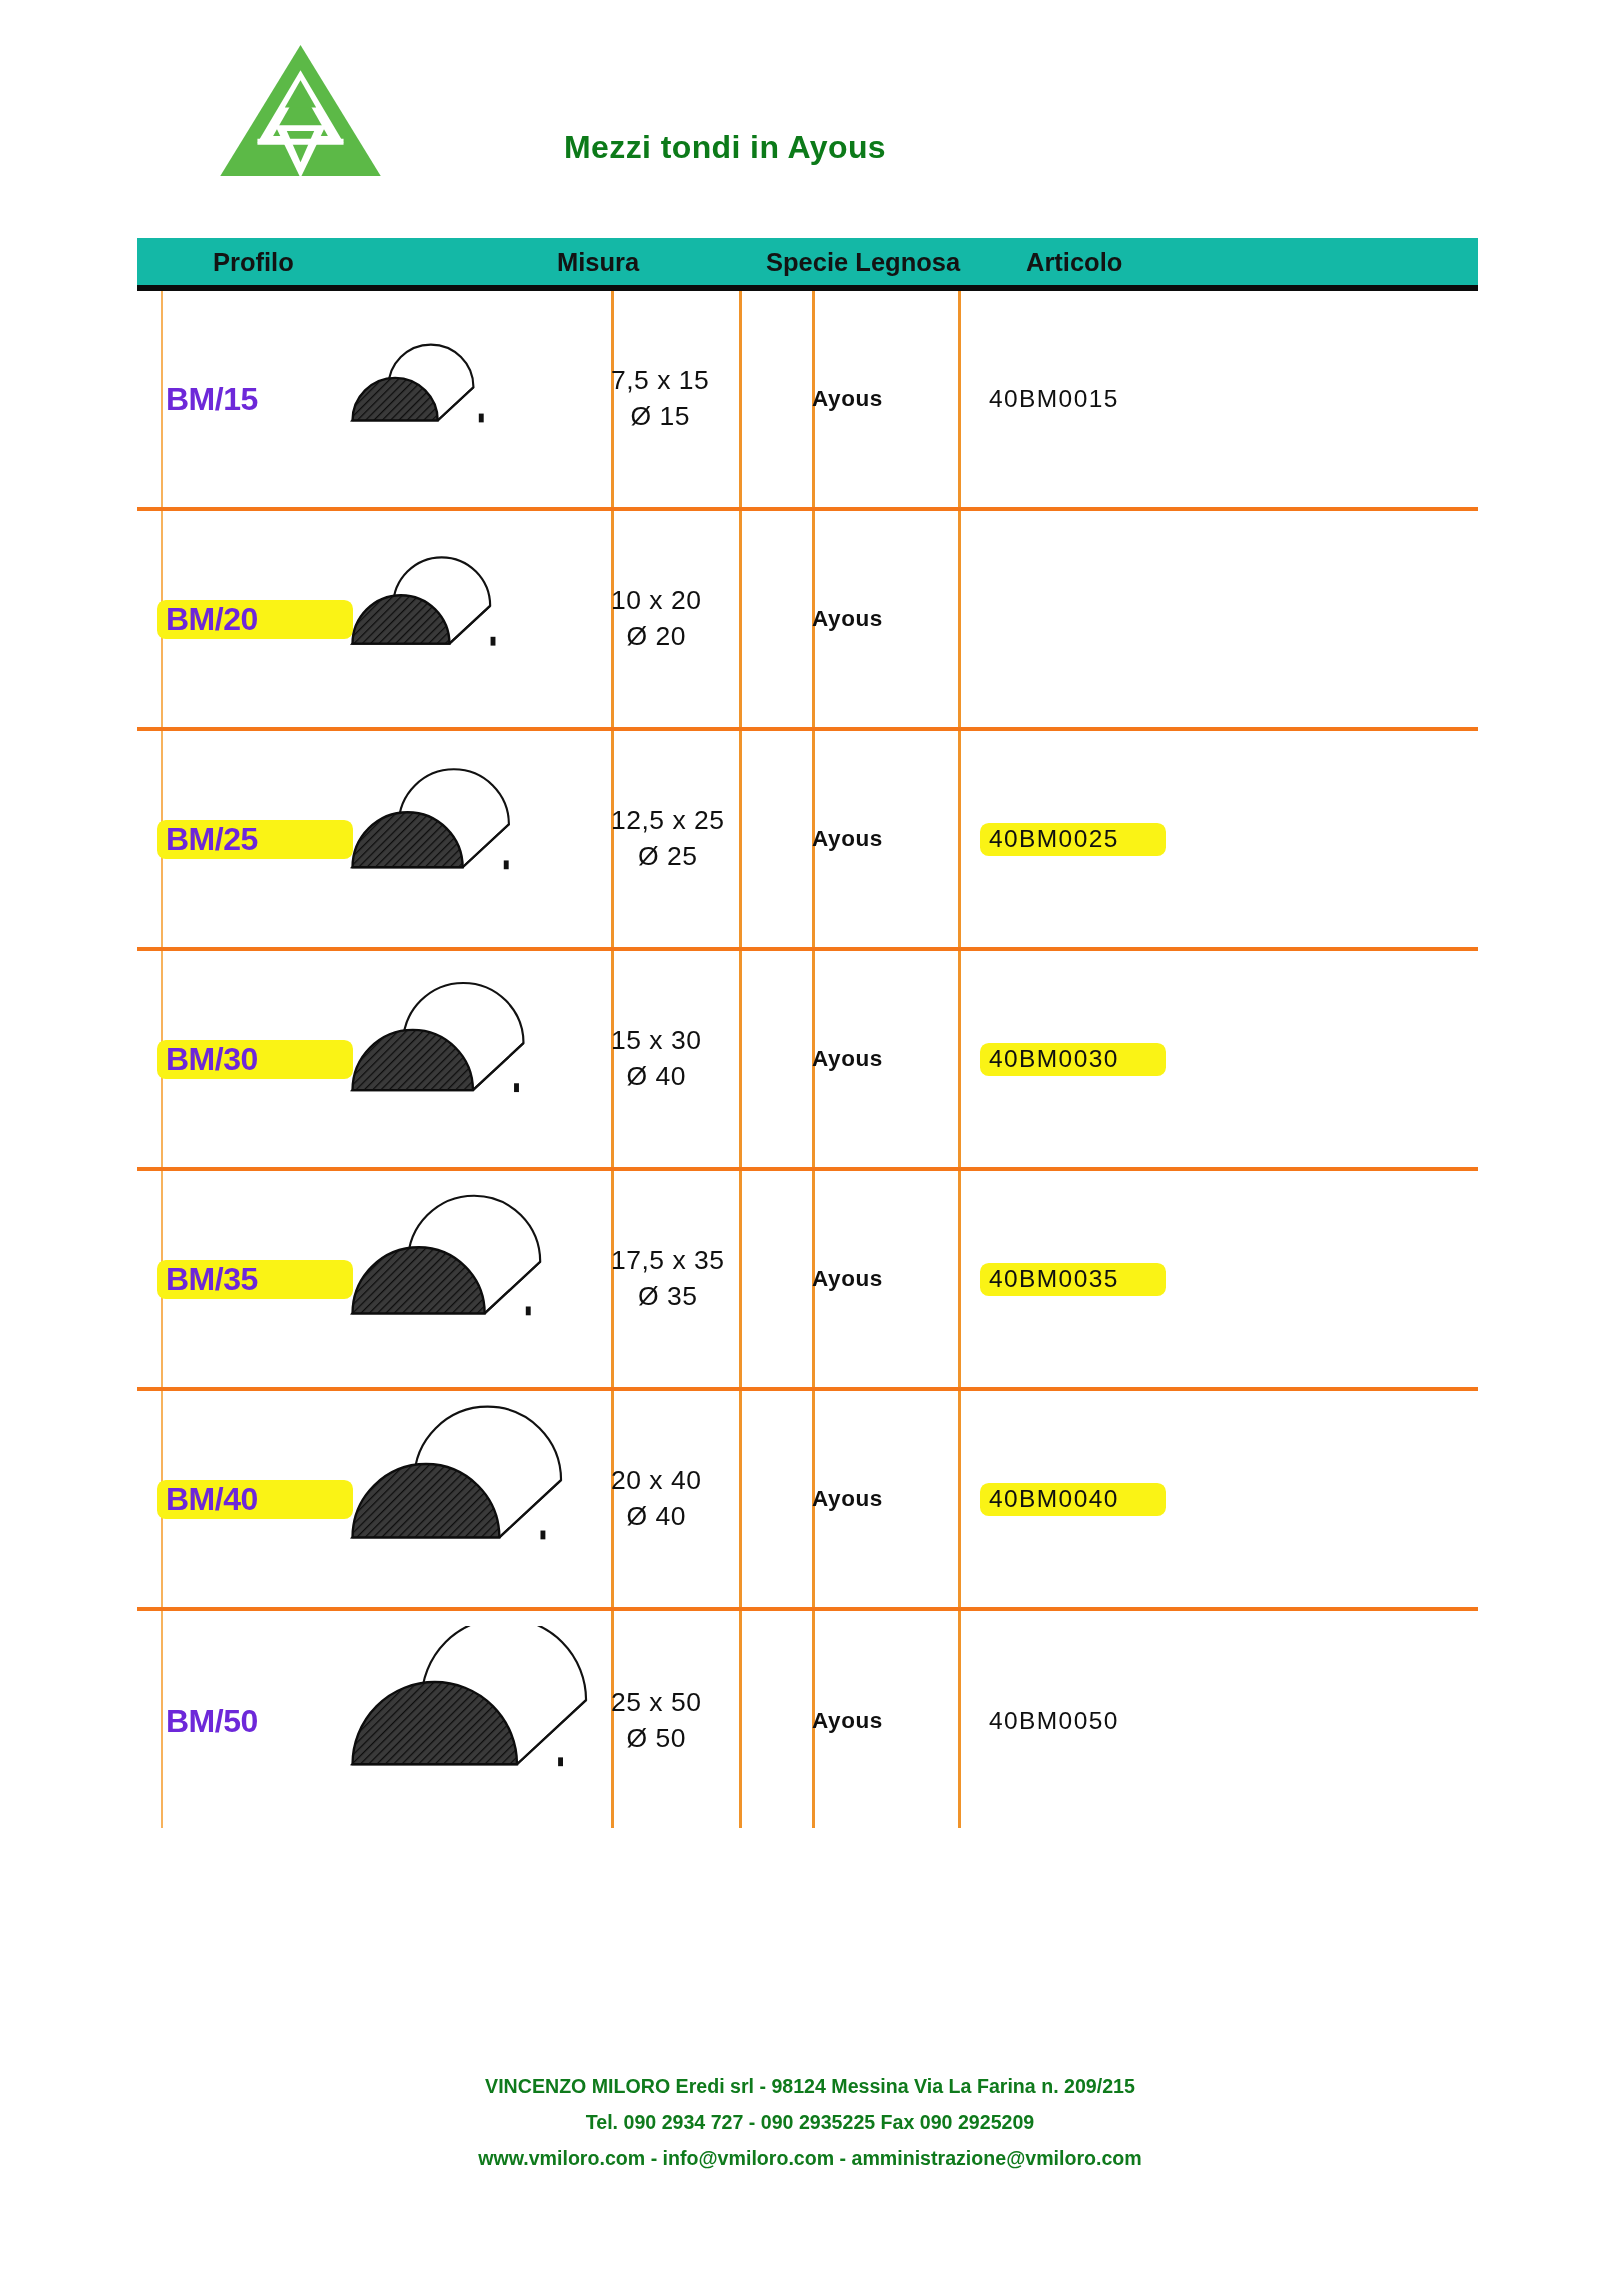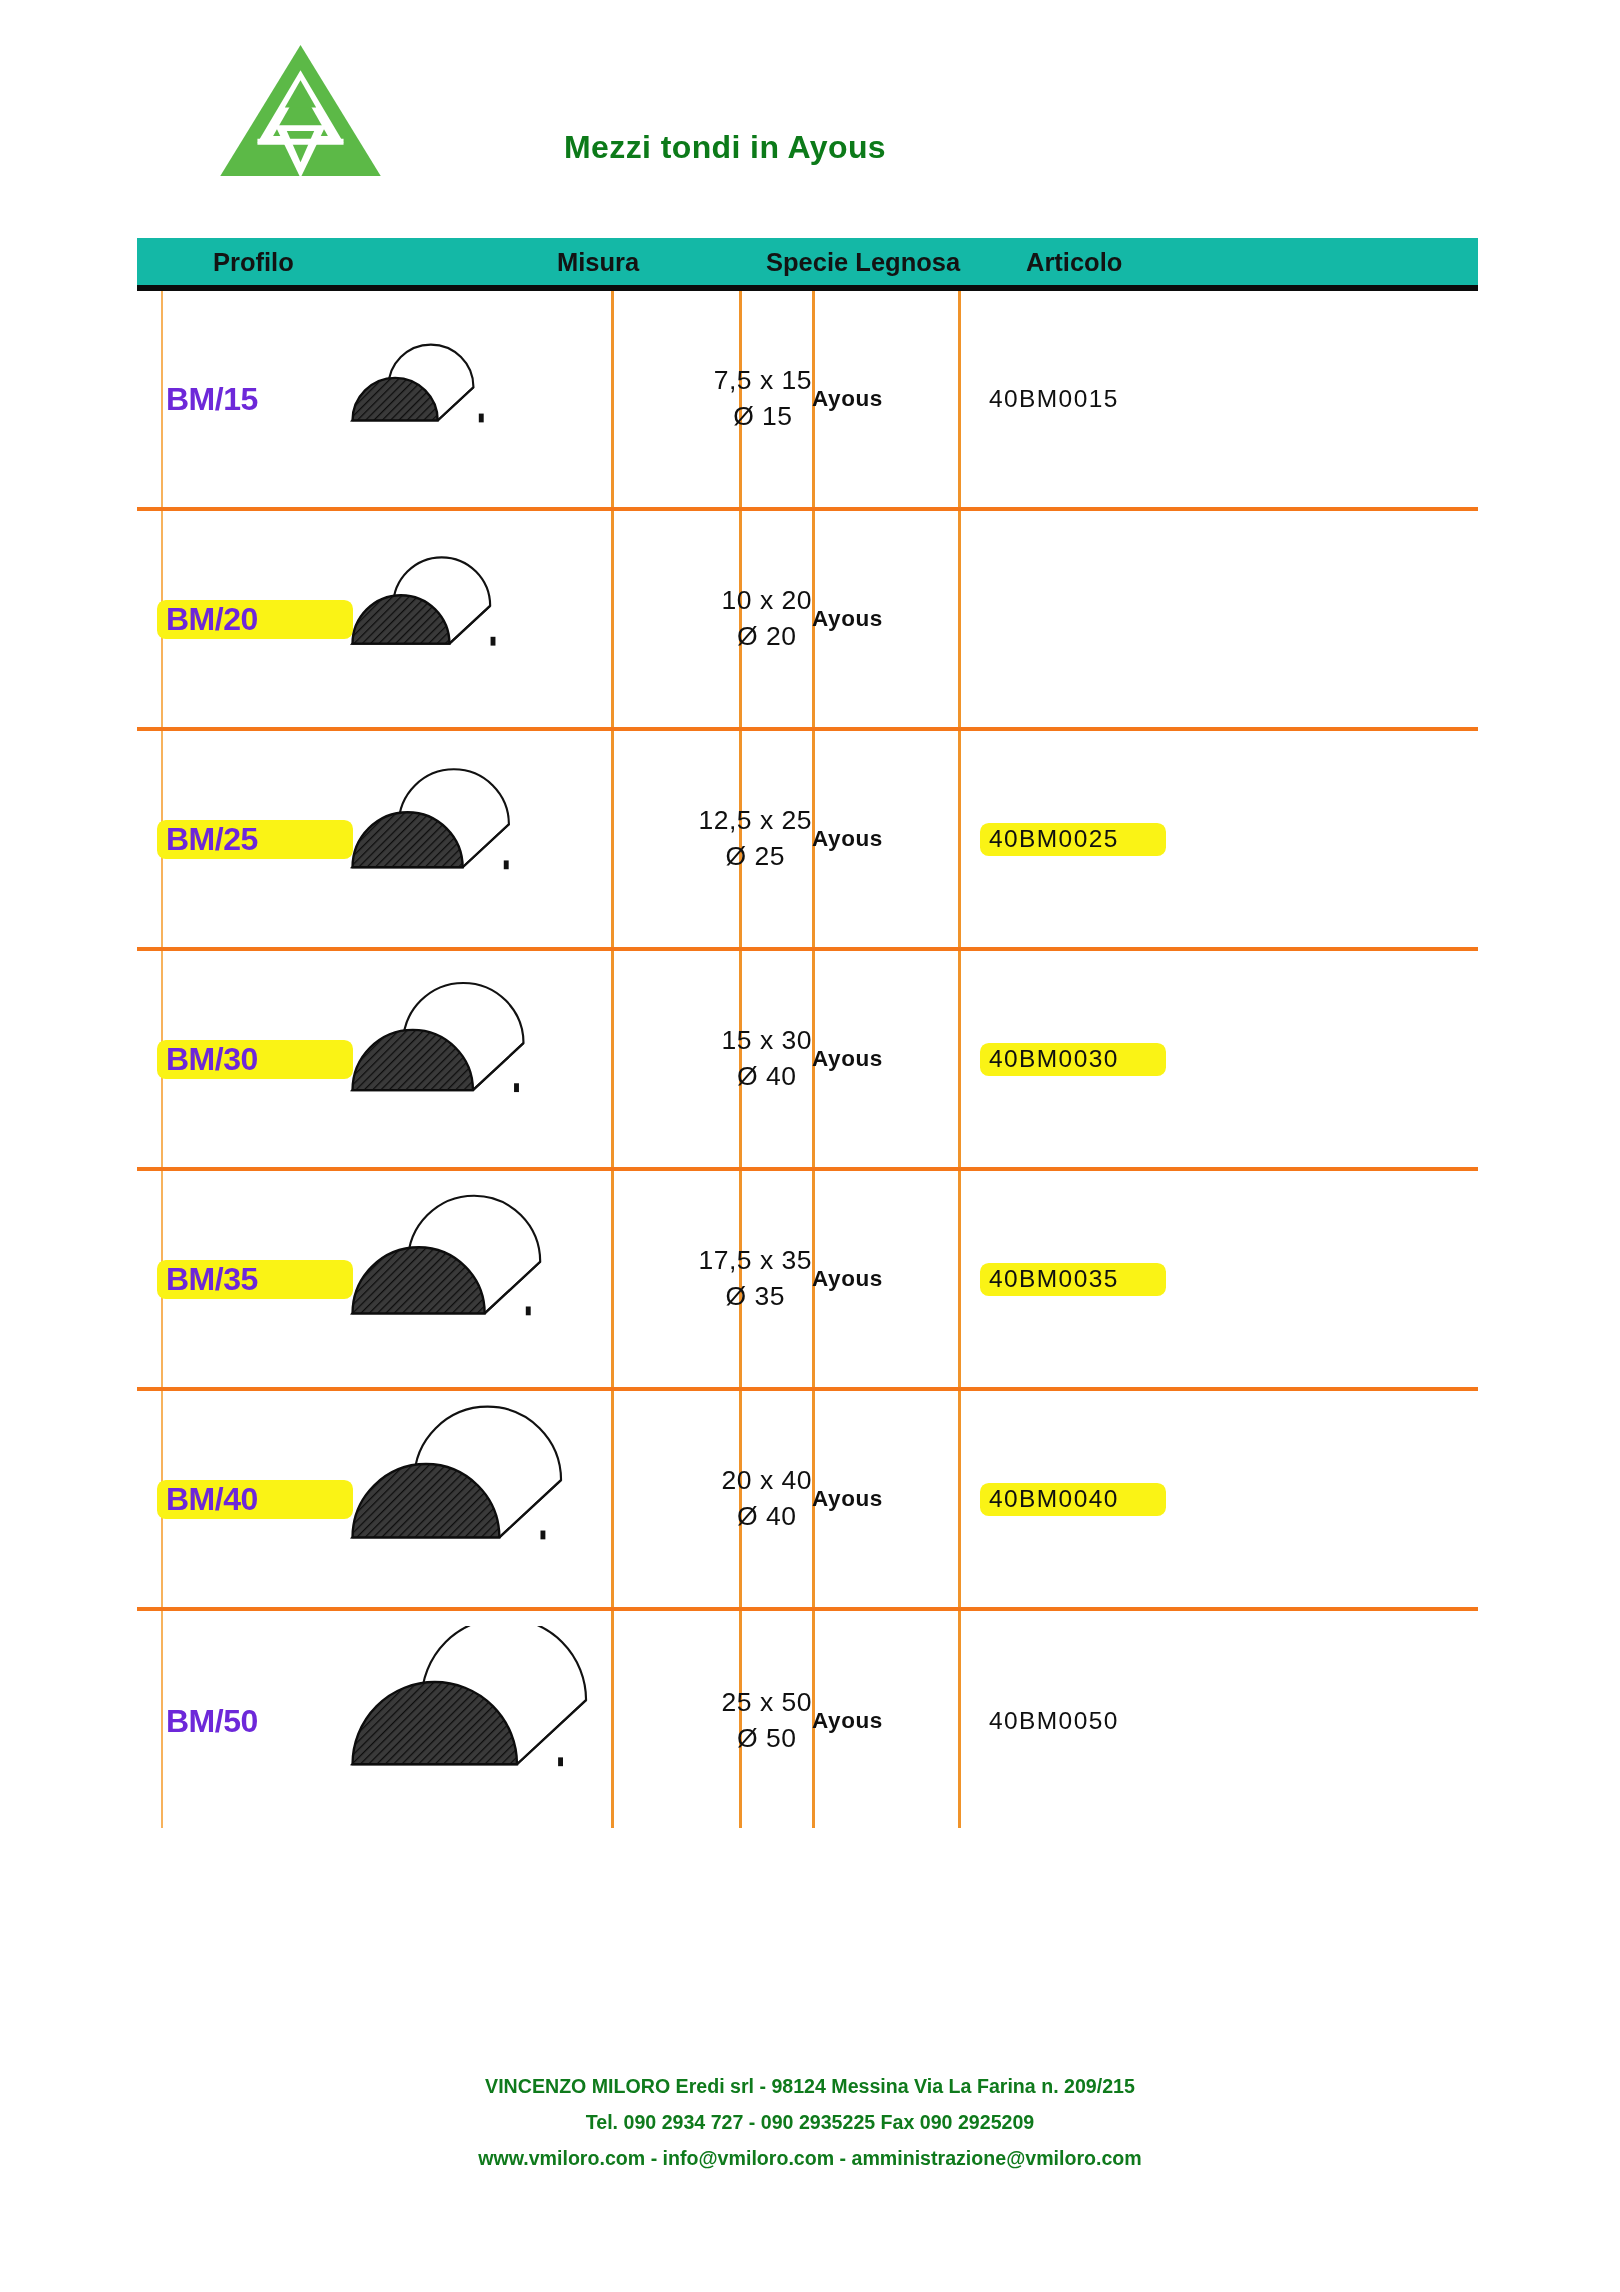--- a/index.html
+++ b/index.html
@@ -95,21 +95,21 @@
   .row:last-child { border-bottom: none; }
 
   .cell {
     position: absolute;
     top: 0;
     height: 100%;
     display: flex;
     align-items: center;
   }
   .cell-profilo   { left: 0;    width: 474px; }
-  .cell-misura    { left: 474px; width: 201px; justify-content: flex-end; border-radius: 6px; }
+  .cell-misura    { left: 474px; width: 201px; justify-content: flex-start; border-radius: 6px; }
   .cell-specie    { left: 675px; width: 146px; }
   .cell-articolo  { left: 821px; width: 519px; }
 
   .profile-code {
     position: relative;
     margin-left: 29px;
     font-size: 32px;
     font-weight: bold;
     color: #6d28d9;
     letter-spacing: -0.5px;

